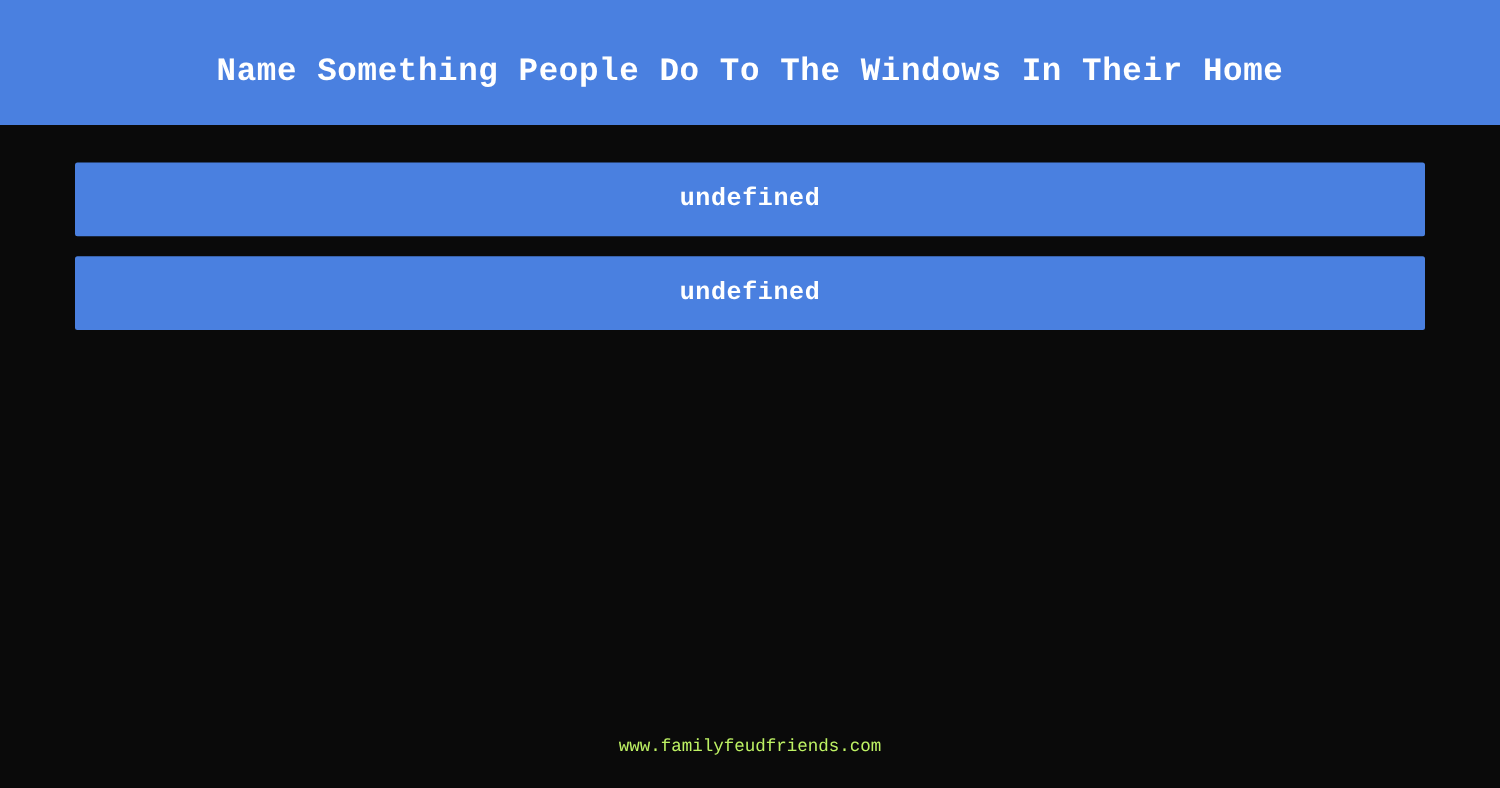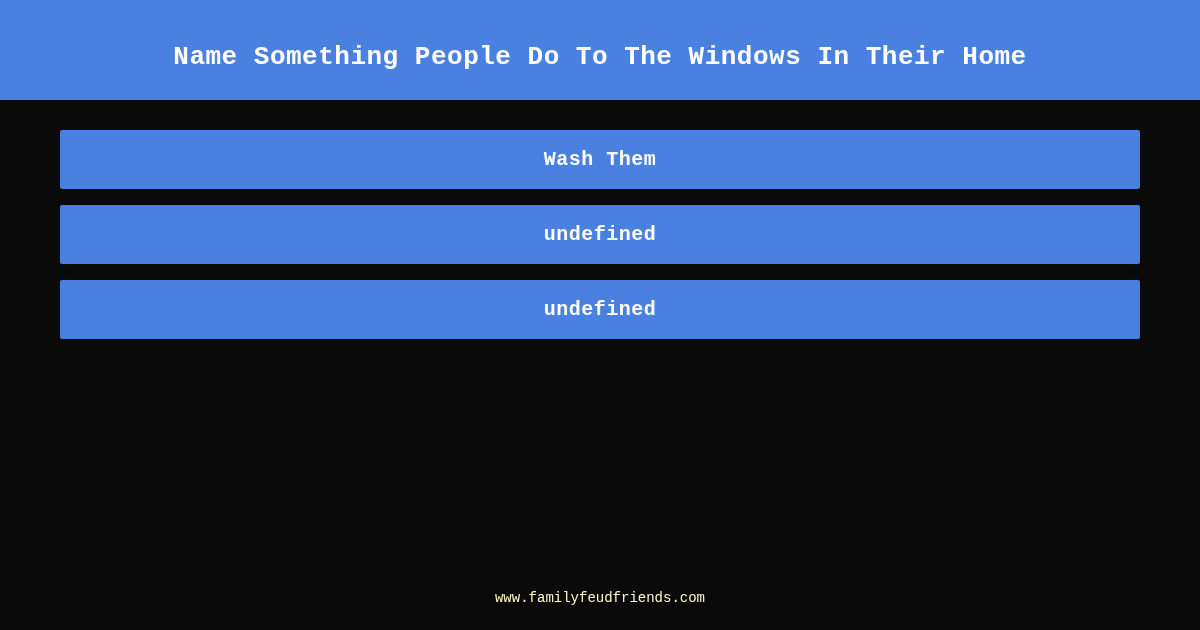--- a/index.html
+++ b/index.html
@@ -70,37 +70,34 @@
       padding: 14px;
       display: flex;
       align-items: center;
       justify-content: center;
       position: absolute;
       bottom: 10px;
       width: 100%;
     }
 
     #footer-url {
-      color: #fef9c3;
+      color: #bef264;
       font-size: 14px;
       font-family: 'Courier New', Courier, monospace;
     }
   </style>
 </head>
 <body>
 
 <div id="header">
   <span id="header-title">Name Something People Do To The Windows In Their Home</span>
 </div>
 
 <div id="main-content">
   <div class="answer-row">
-    <span class="answer-text">Wash Them</span>
-  </div>
-  <div class="answer-row">
     <span class="answer-text">undefined</span>
   </div>
   <div class="answer-row">
     <span class="answer-text">undefined</span>
   </div>
 </div>
 
 <div id="footer">
   <span id="footer-url">www.familyfeudfriends.com</span>
 </div>

